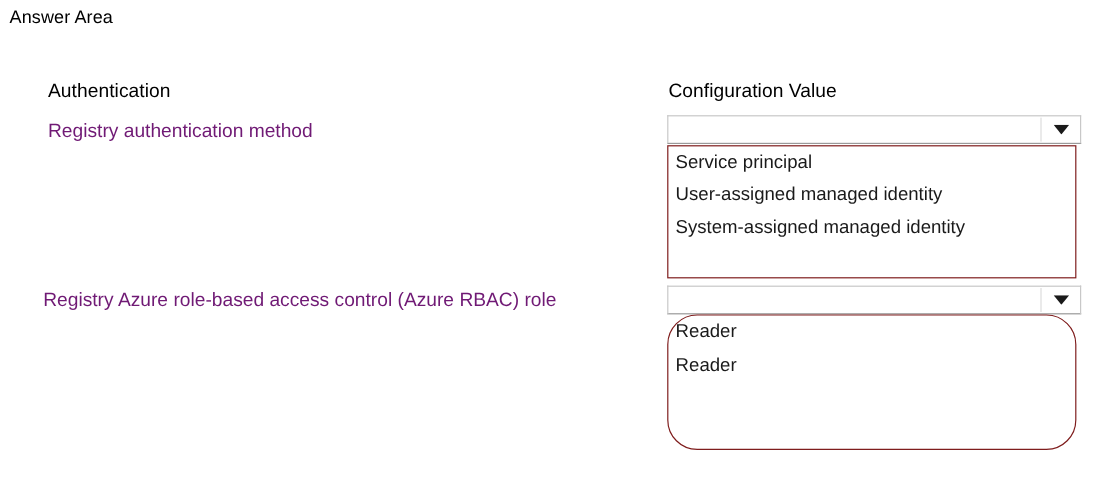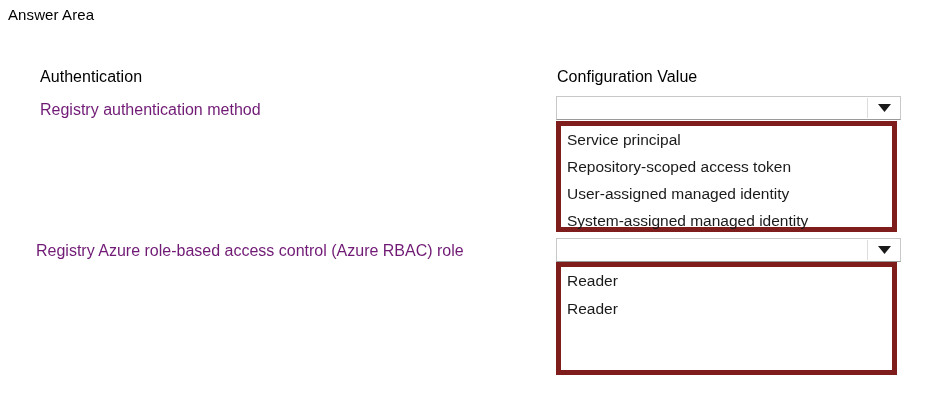--- a/index.html
+++ b/index.html
@@ -92,24 +92,24 @@
   }
   .dropdown .chevron svg { display: block; }
 
   
   .option-list {
     position: absolute;
     left: 556px;
     width: 341px;
     box-sizing: border-box;
     background: #ffffff;
-    border: 5px solid #7f1d1d;
+    border: 1px solid #7f1d1d;
   }
   .option-list.l1 { top: 121px; height: 111px; }
-  .option-list.l2 { top: 262px; height: 113px; }
+  .option-list.l2 { top: 262px; height: 113px; border-radius: 25px; }
 
   .option-list .option {
     font-size: 15.5px;
     line-height: 27px;
     height: 27px;
     padding-left: 6px;
     color: #1a1a1a;
     white-space: nowrap;
     overflow: hidden;
   }
@@ -134,21 +134,20 @@
   <span class="divider"></span>
   <span class="chevron">
     <svg width="13" height="8" viewBox="0 0 13 8" aria-hidden="true">
       <polygon points="0,0 13,0 6.5,8" fill="#1a1a1a"></polygon>
     </svg>
   </span>
 </div>
 
 <div class="option-list l1">
   <div class="option">Service principal</div>
-  <div class="option">Repository-scoped access token</div>
   <div class="option">User-assigned managed identity</div>
   <div class="option">System-assigned managed identity</div>
 </div>
 
 <div class="row-label r2">Registry Azure role-based access control (Azure RBAC) role</div>
 
 <div class="dropdown d2">
   <span class="value"></span>
   <span class="divider"></span>
   <span class="chevron">

